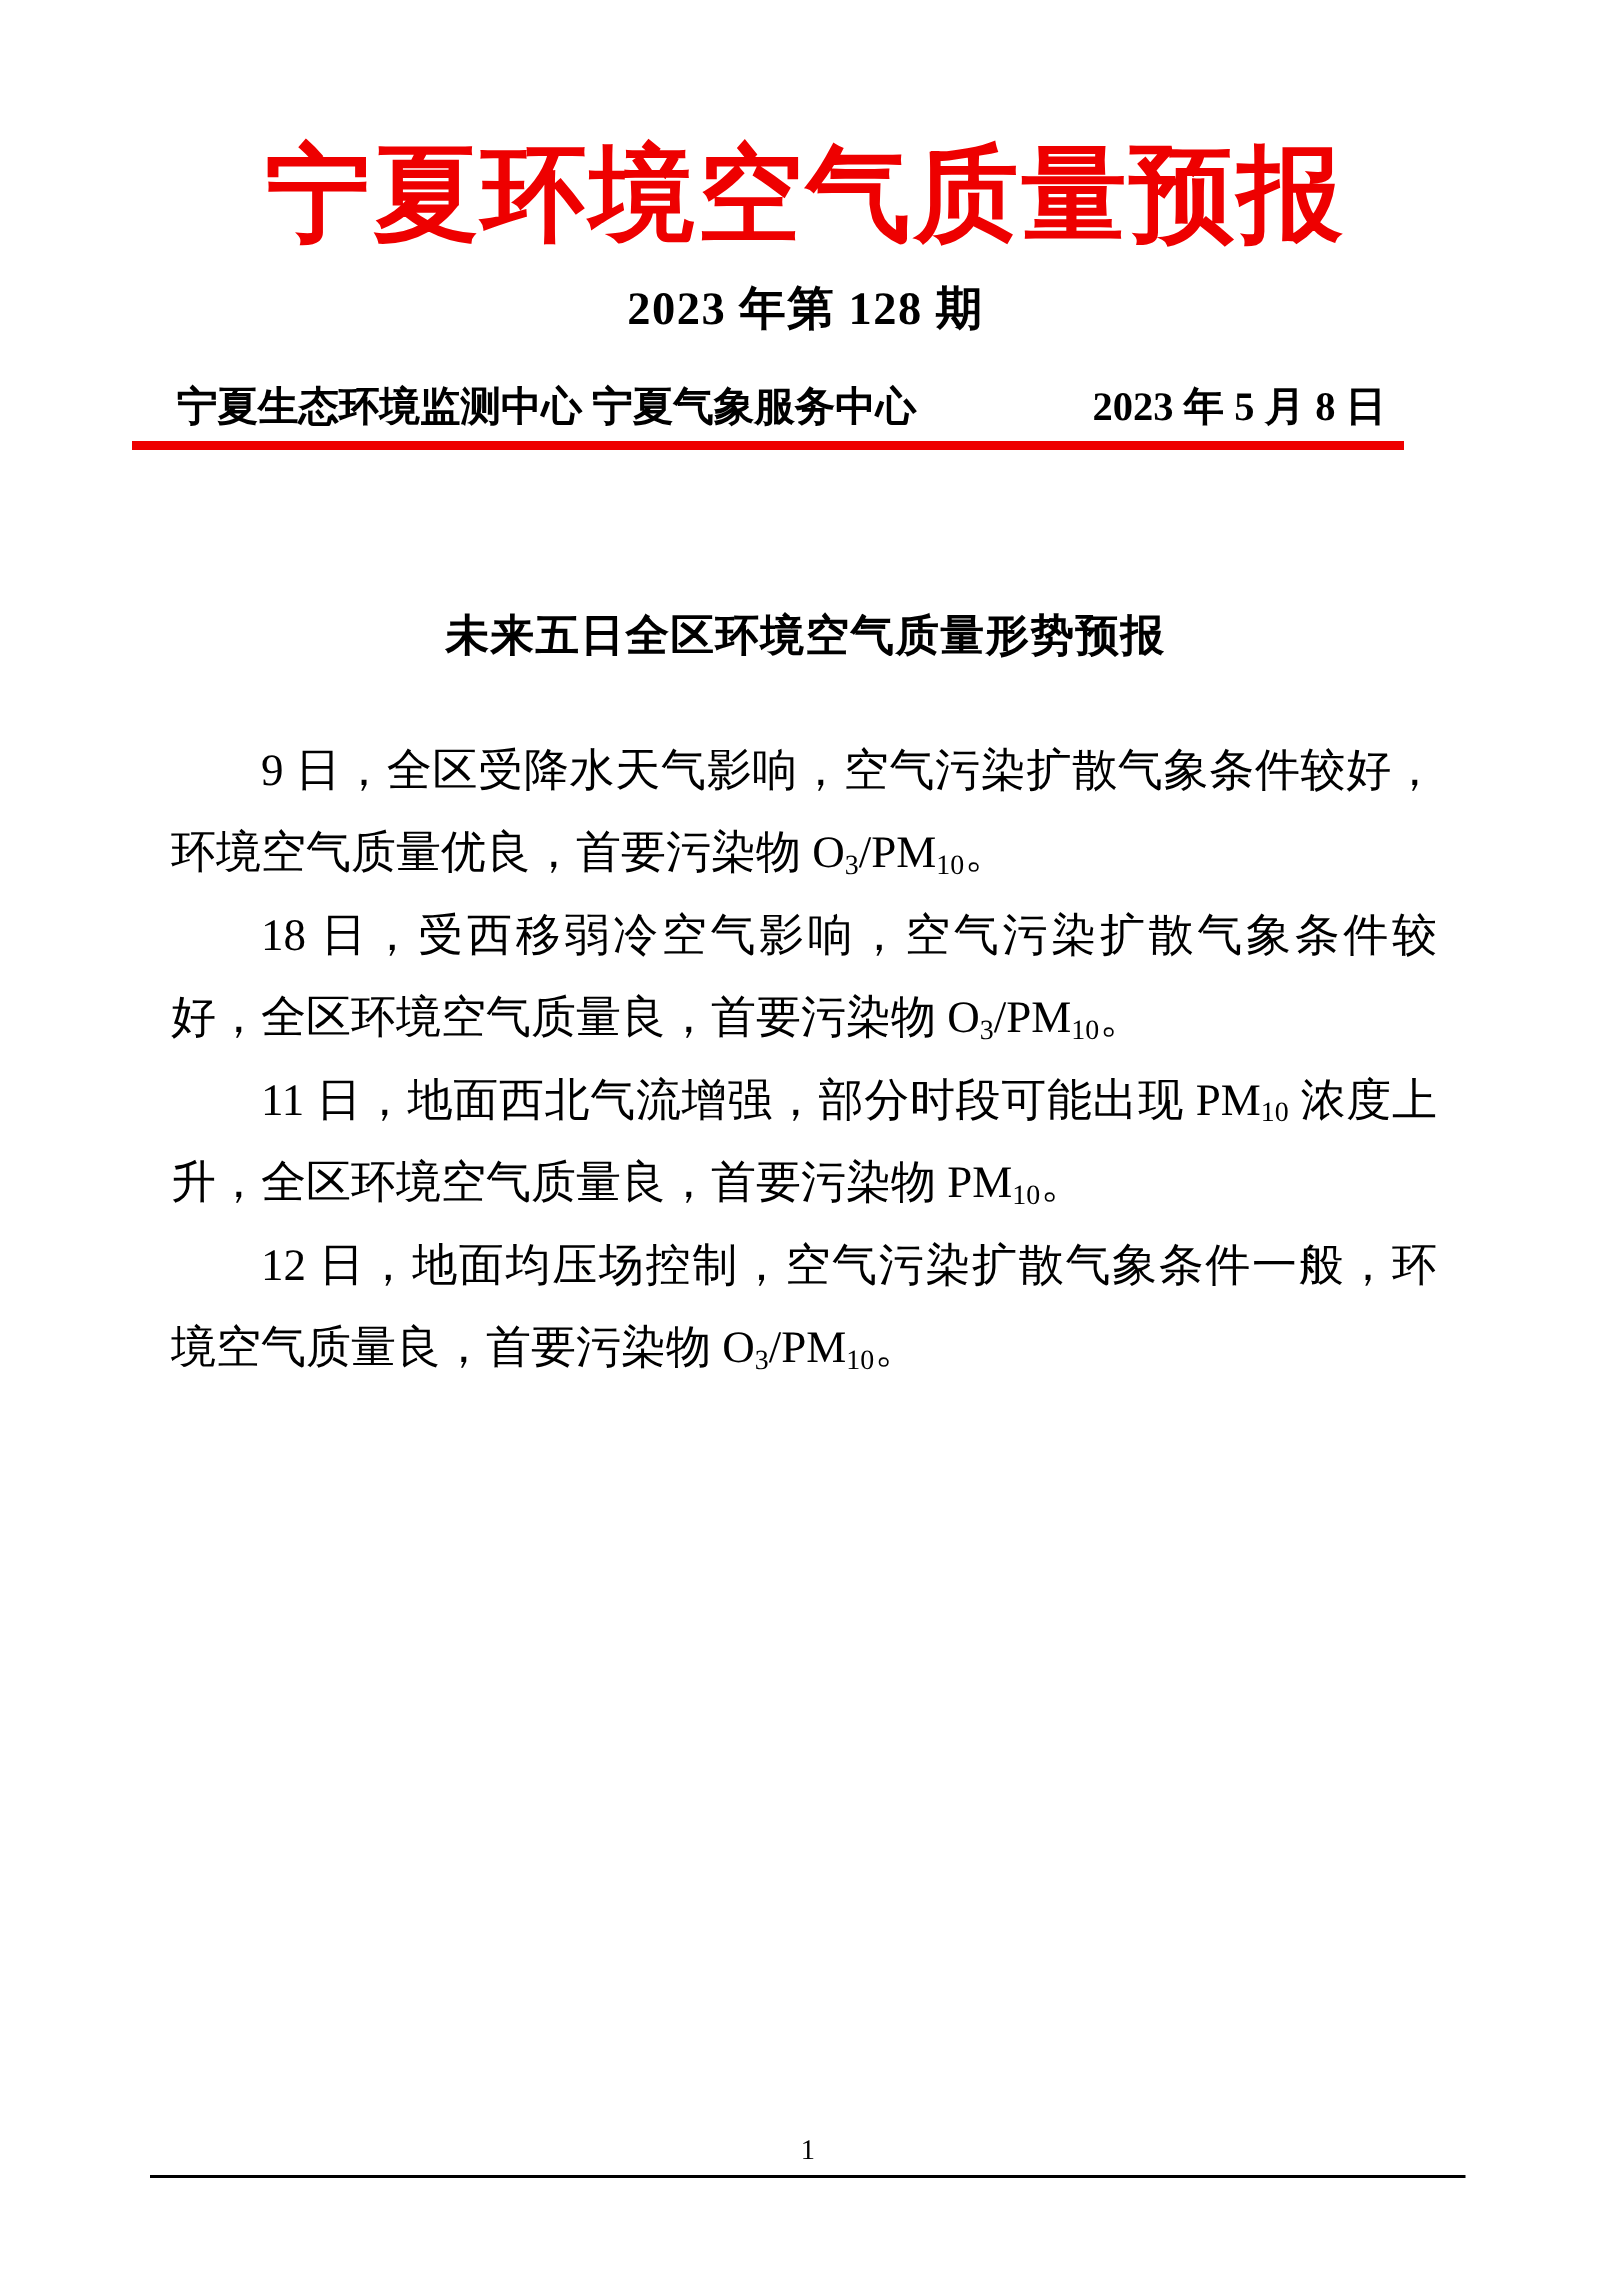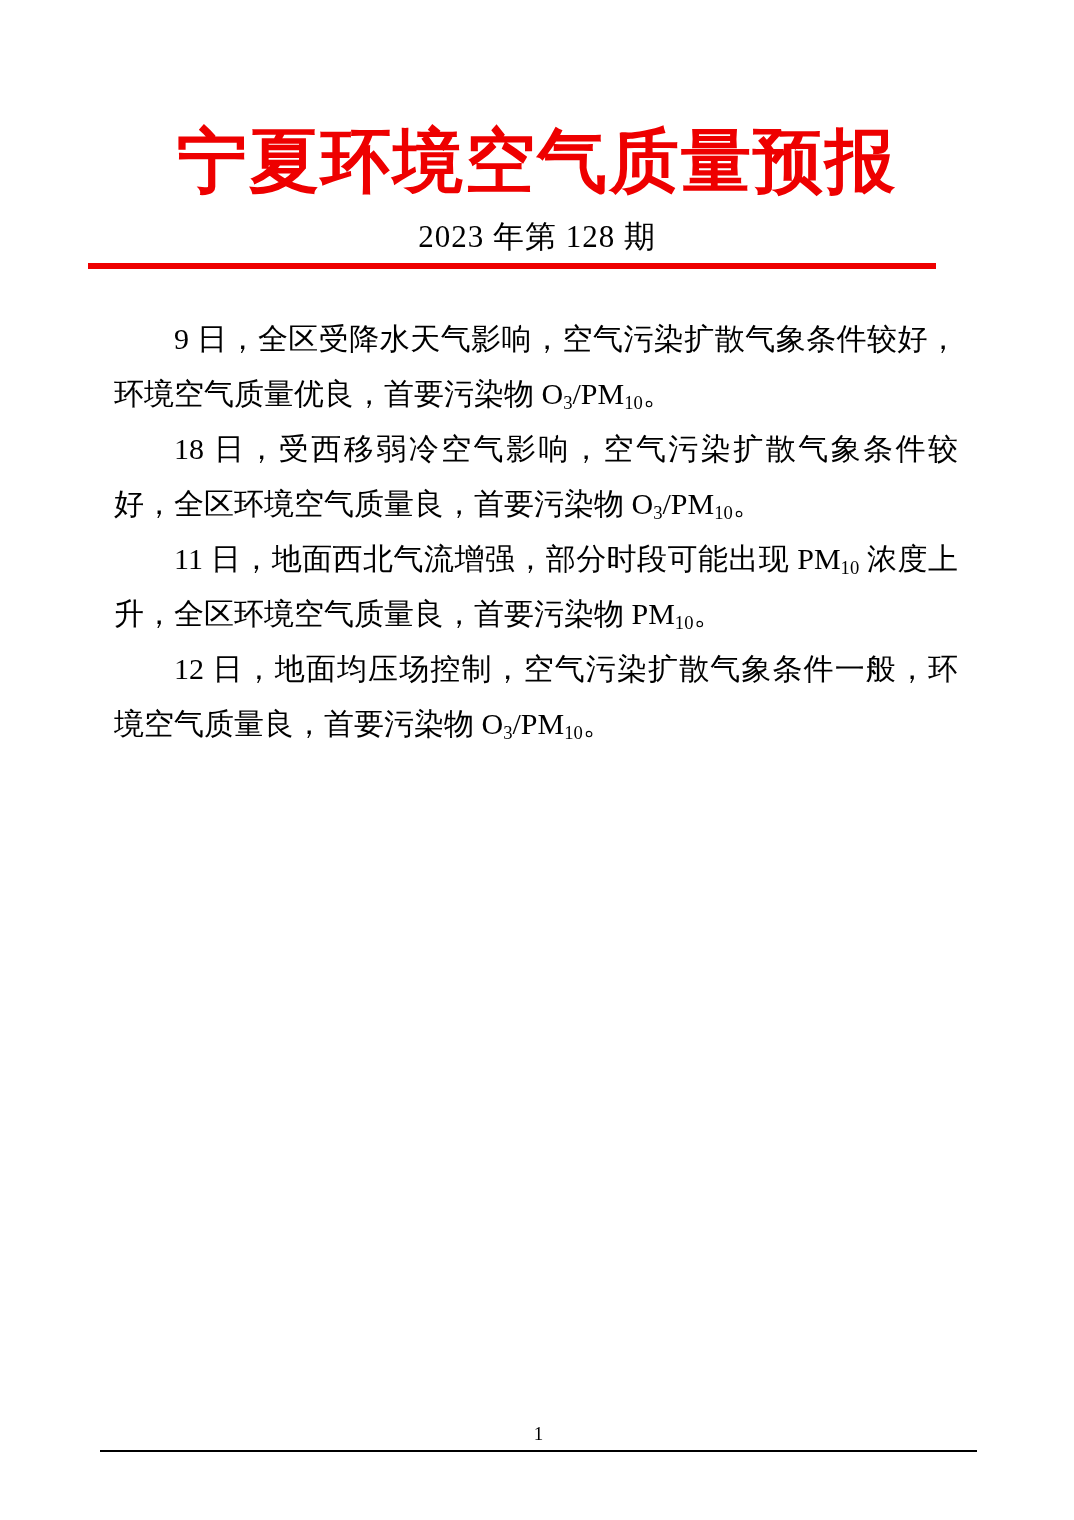--- a/index.html
+++ b/index.html
@@ -10,33 +10,33 @@
   body {
     width: 1074px;
     height: 1520px;
     position: relative;
     font-family: "Liberation Serif", "DejaVu Serif", serif;
     color: #000000;
     overflow: hidden;
   }
   .doc-title {
     margin: 0;
-    padding-top: 116px;
+    padding-top: 85px;
     text-align: center;
     font-size: 70px;
     line-height: 1.32;
     font-weight: bold;
     letter-spacing: 2px;
     color: var(--accent-red, #ee0000);
   }
   .issue-line {
     margin-top: 8px;
     text-align: center;
     font-size: 31px;
-    font-weight: normal;
+    font-weight: bold;
     letter-spacing: 1px;
   }
   .masthead {
     margin: 26px 150px 0 118px;
     display: flex;
     justify-content: space-between;
     align-items: baseline;
     font-size: 27px;
     font-weight: bold;
     white-space: nowrap;
@@ -83,23 +83,28 @@
 </style>
 </head>
 <body>
 
 <div class="page">
 
   <h1 class="doc-title">宁夏环境空气质量预报</h1>
 
   <div class="issue-line">2023 年第 128 期</div>
 
+  <div class="masthead">
+    <span>宁夏生态环境监测中心 宁夏气象服务中心</span>
+    <span>2023 年 5 月 8 日</span>
+  </div>
 
   <div class="red-rule"></div>
 
+  <h2 class="section-title">未来五日全区环境空气质量形势预报</h2>
 
   <div class="paragraphs" id="paragraphs">
       <p class="body-para"><span>9 日，全区受降水天气影响，空气污染扩散气象条件较好，环境空气质量优良，首要污染物 O</span><sub>3</sub><span>/PM</span><sub>10</sub><span>。</span></p>
       <p class="body-para"><span>18 日，受西移弱冷空气影响，空气污染扩散气象条件较好，全区环境空气质量良，首要污染物 O</span><sub>3</sub><span>/PM</span><sub>10</sub><span>。</span></p>
       <p class="body-para"><span>11 日，地面西北气流增强，部分时段可能出现 PM</span><sub>10</sub><span> 浓度上升，全区环境空气质量良，首要污染物 PM</span><sub>10</sub><span>。</span></p>
       <p class="body-para"><span>12 日，地面均压场控制，空气污染扩散气象条件一般，环境空气质量良，首要污染物 O</span><sub>3</sub><span>/PM</span><sub>10</sub><span>。</span></p>
     </div>
 
   <div class="footer">
     <span>1</span>

